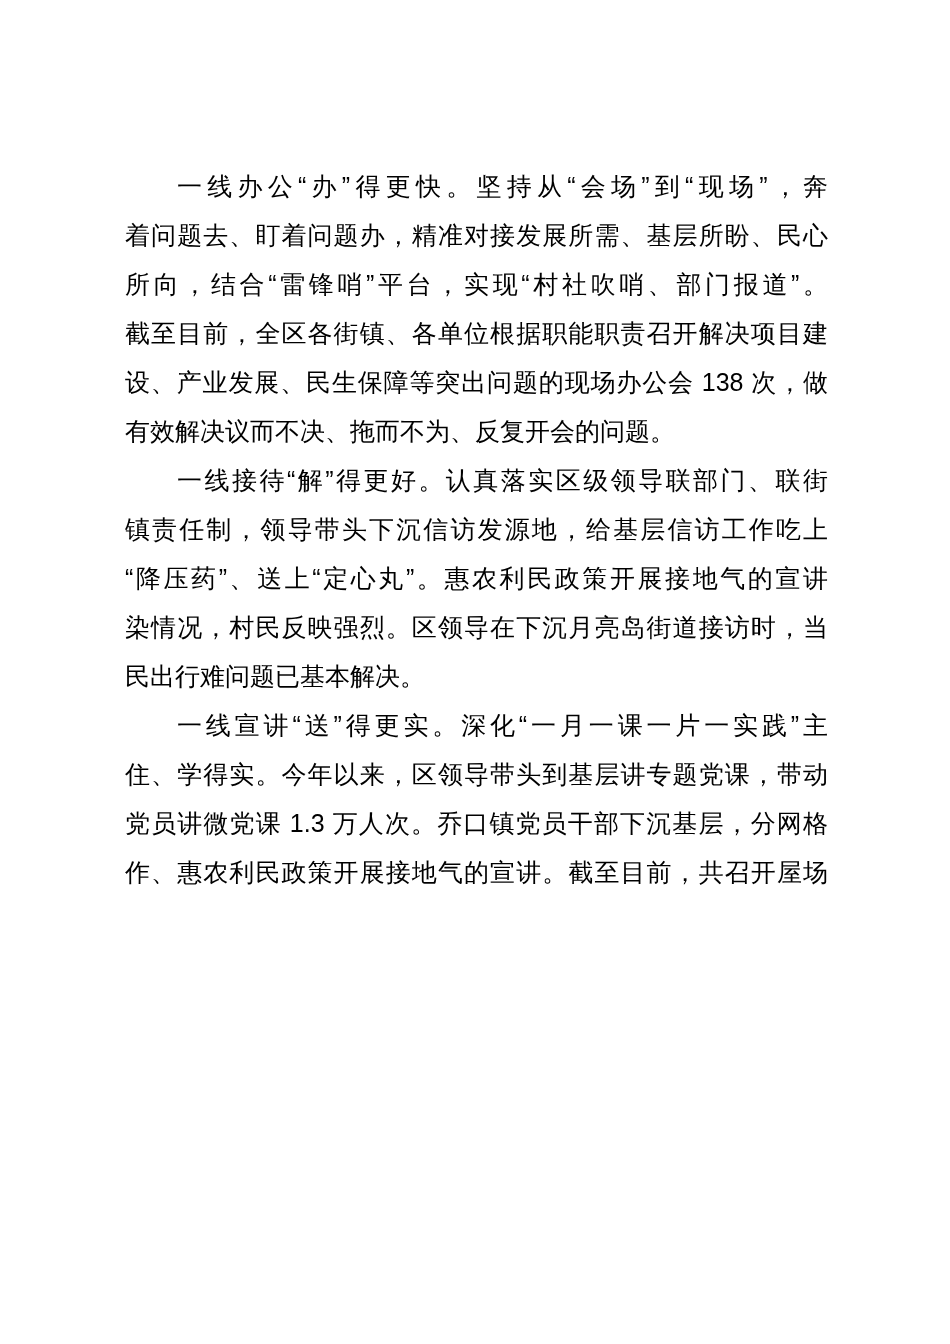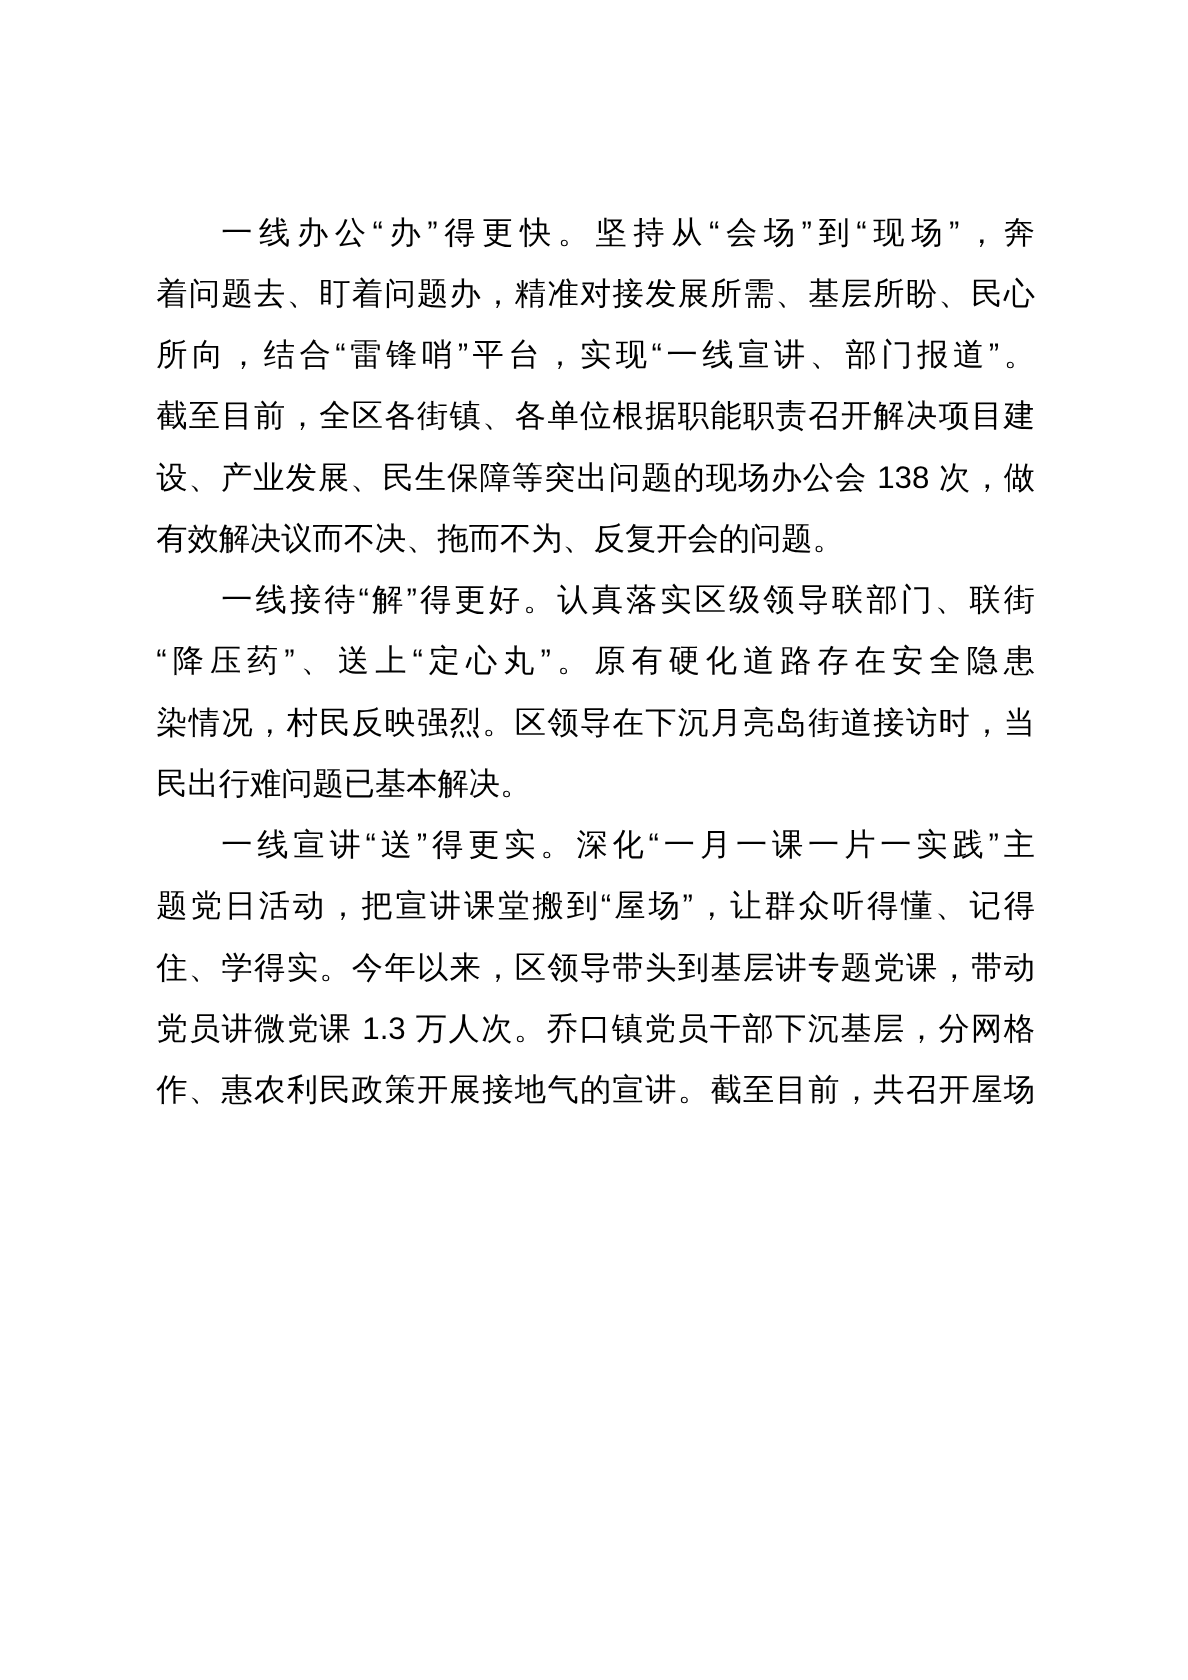--- a/index.html
+++ b/index.html
@@ -46,35 +46,35 @@
 </style>
 </head>
 <body>
 
 <div class="page">
   <div class="content">
 
     <div class="para">
       <div class="line indent">一线办公“办”得更快。坚持从“会场”到“现场”，奔</div>
       <div class="line">着问题去、盯着问题办，精准对接发展所需、基层所盼、民心</div>
-      <div class="line">所向，结合“雷锋哨”平台，实现“一线宣讲、部门报道”。</div>
+      <div class="line">所向，结合“雷锋哨”平台，实现“村社吹哨、部门报道”。</div>
       <div class="line">截至目前，全区各街镇、各单位根据职能职责召开解决项目建</div>
       <div class="line">设、产业发展、民生保障等突出问题的现场办公会 138 次，做</div>
       <div class="line short">有效解决议而不决、拖而不为、反复开会的问题。</div>
     </div>
 
     <div class="para">
       <div class="line indent">一线接待“解”得更好。认真落实区级领导联部门、联街</div>
-      <div class="line">“降压药”、送上“定心丸”。原有硬化道路存在安全隐患</div>
+      <div class="line">镇责任制，领导带头下沉信访发源地，给基层信访工作吃上</div>
+      <div class="line">“降压药”、送上“定心丸”。惠农利民政策开展接地气的宣讲</div>
       <div class="line">染情况，村民反映强烈。区领导在下沉月亮岛街道接访时，当</div>
       <div class="line short">民出行难问题已基本解决。</div>
     </div>
 
     <div class="para">
       <div class="line indent">一线宣讲“送”得更实。深化“一月一课一片一实践”主</div>
-      <div class="line">题党日活动，把宣讲课堂搬到“屋场”，让群众听得懂、记得</div>
       <div class="line">住、学得实。今年以来，区领导带头到基层讲专题党课，带动</div>
       <div class="line">党员讲微党课 1.3 万人次。乔口镇党员干部下沉基层，分网格</div>
       <div class="line">作、惠农利民政策开展接地气的宣讲。截至目前，共召开屋场</div>
     </div>
 
   </div>
 </div>
 
 </body></html>

